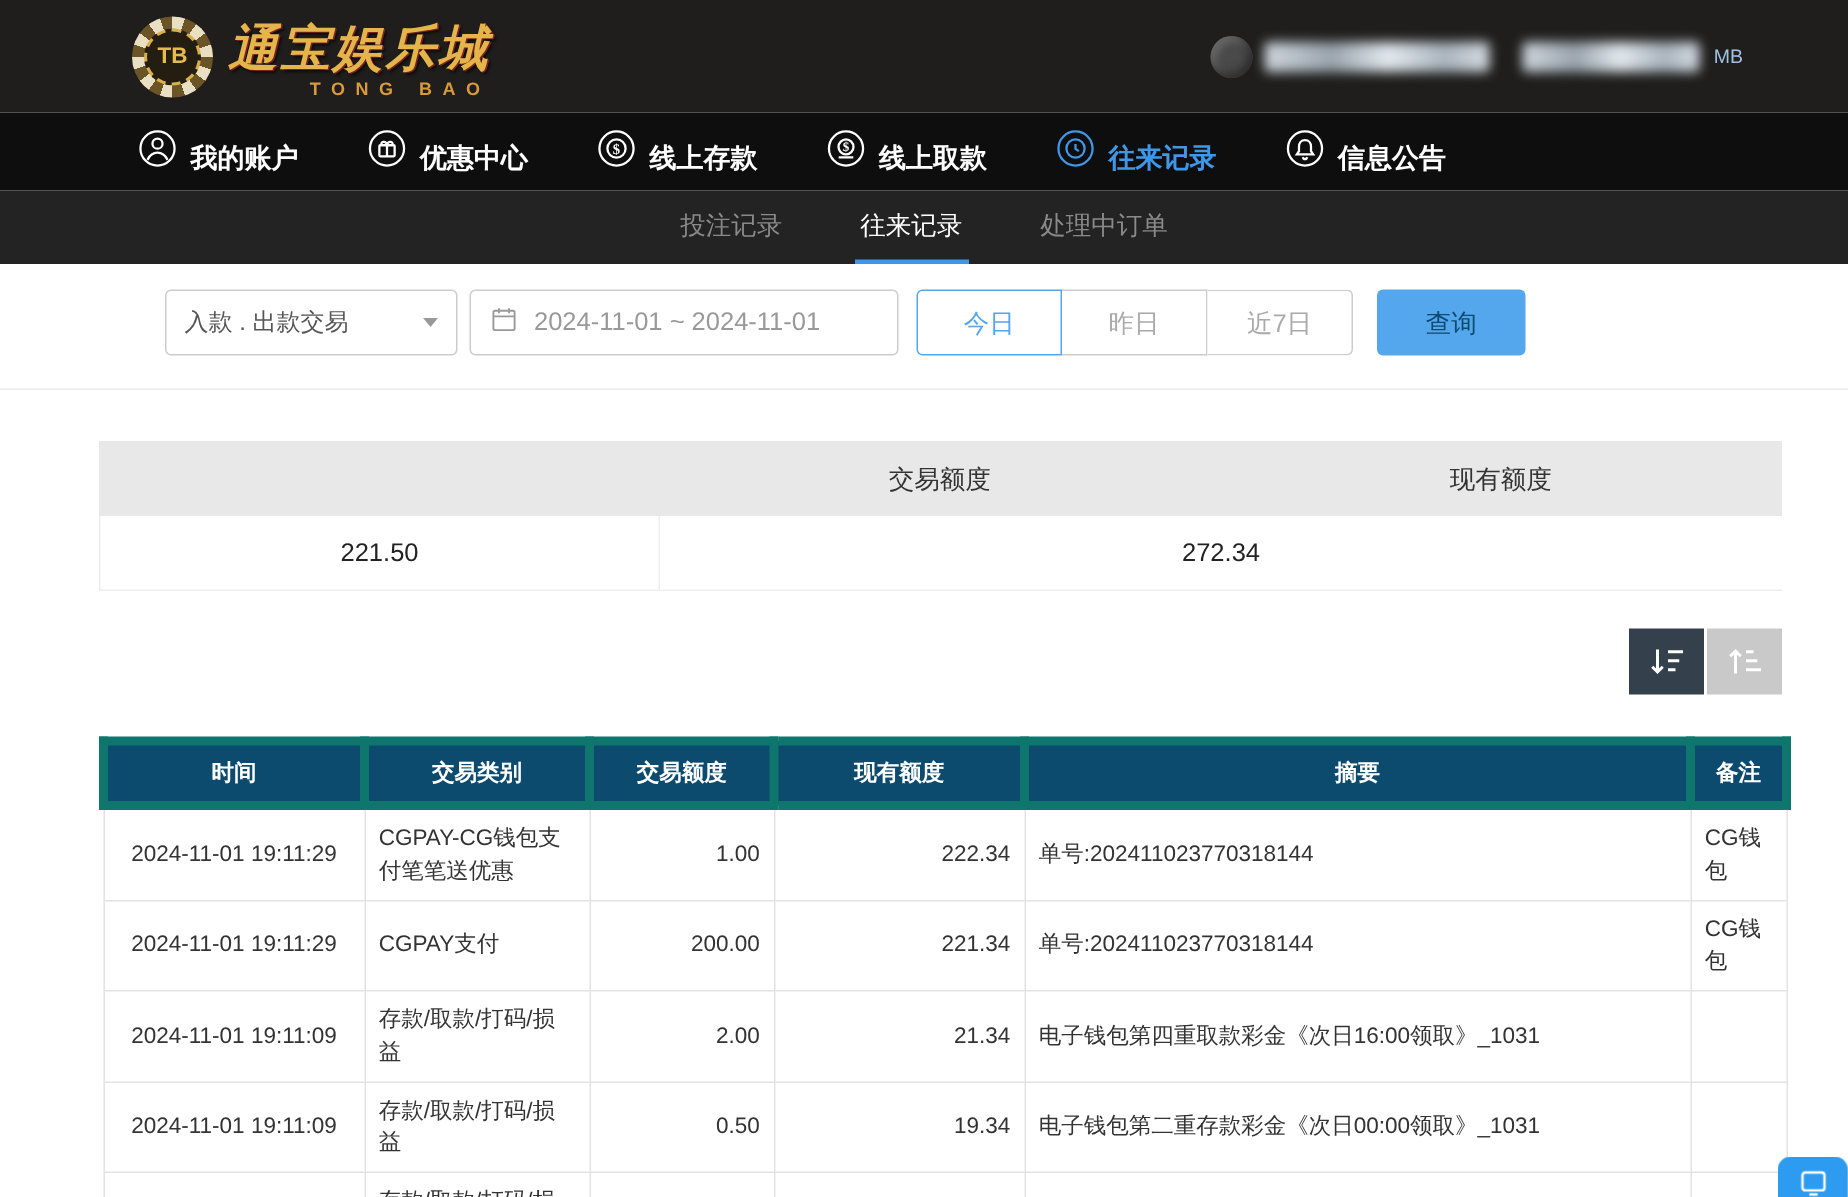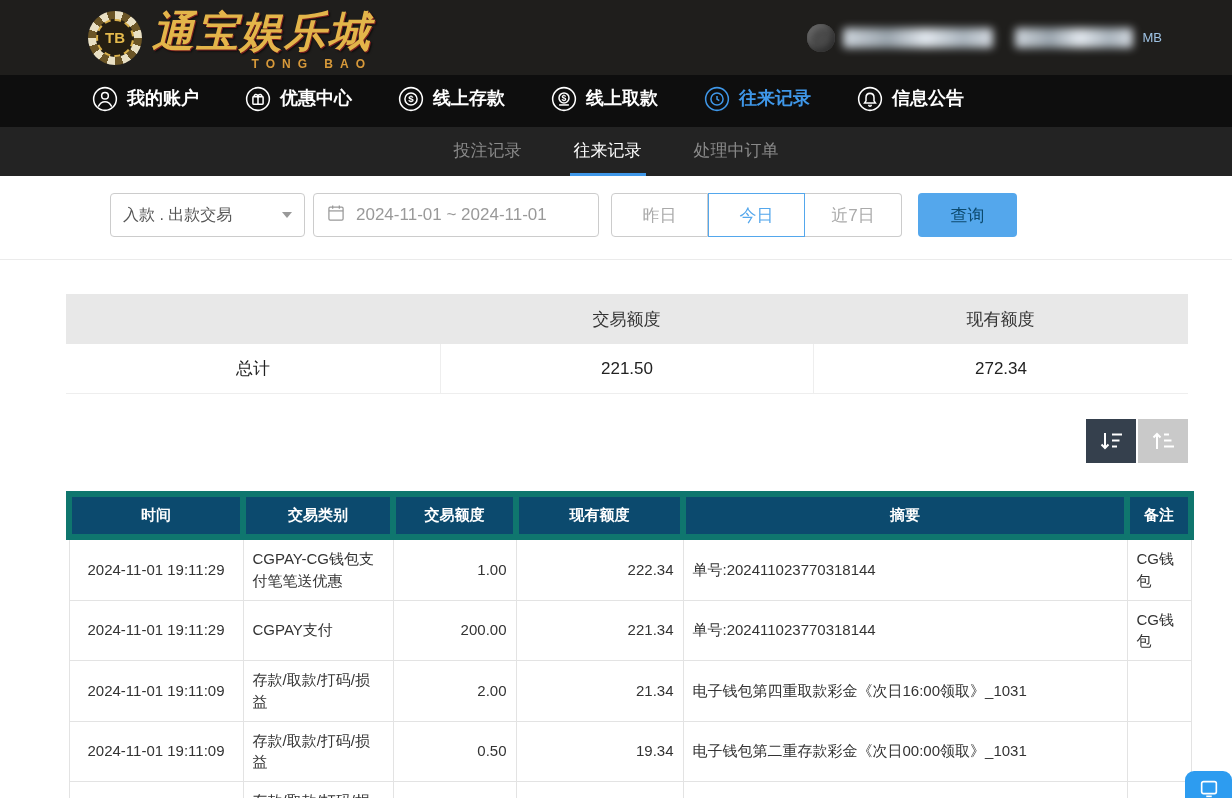--- a/index.html
+++ b/index.html
@@ -9,38 +9,38 @@
   
   .topbar { height:75px; background:#1f1e1c; display:flex; align-items:center; position:relative; }
   .logo { display:flex; align-items:center; margin-left:88px; gap:10px; }
   .chip { width:54px; height:54px; border-radius:50%;
     background:repeating-conic-gradient(#e9e0c4 0deg 18deg,#6b5526 18deg 36deg);
     display:flex; align-items:center; justify-content:center; }
   .chip-inner { width:38px; height:38px; border-radius:50%; background:#241e12;
     border:2px dashed #d9b04a; color:#e6bb4d; font-weight:bold; font-size:15px;
     display:flex; align-items:center; justify-content:center; }
   .logo-text { display:flex; flex-direction:column; }
-  .logo-title { font-size:42px; font-weight:bold; color:#e3b54a; letter-spacing:2px;
+  .logo-title { font-size:33px; font-weight:bold; color:#e3b54a; letter-spacing:2px;
     text-shadow:1px 1px 0 #7d2020, 2px 2px 2px rgba(0,0,0,.6); font-style:italic; }
   .logo-sub { font-size:12px; color:#d89a3a; letter-spacing:7px; font-weight:bold;
     align-self:flex-end; margin-top:-3px; }
   .userinfo { position:absolute; right:70px; top:0; height:75px; display:flex; align-items:center; gap:22px;justify-content:flex-end; }
   .ugroup { display:flex; align-items:center; gap:8px; }
   .uicon { width:28px; height:28px; border-radius:50%; background:#4a4a4a;
     box-shadow:inset -3px -3px 6px #2e2e2e, inset 3px 3px 6px #6a6a6a; }
   .blurbar { height:20px; border-radius:3px; filter:blur(4px);
     background:linear-gradient(90deg,#cfd6dd,#9aa4ad 30%,#e2e8ee 55%,#aab4bd 80%,#d5dbe2); }
   .blur1 { width:150px; } .blur2 { width:118px; }
   .mb { color:#9fc3e4; font-size:13px; margin-left:2px; }
 
   
   .mainnav { height:52px; background:#0e0e0e; display:flex; align-items:center;
     gap:46px; padding-left:92px; }
-  .navitem { display:flex; align-items:flex-start; gap:9px; color:#ffffff; font-size:18px;
-    font-weight:bold; cursor:pointer; }
+  .navitem { display:flex; align-items:flex-end; gap:9px; color:#ffffff; font-size:18px;
+    font-weight:bold; cursor:pointer;font-family:Liberation Serif, serif; }
   .navitem.active { color:#3f97e8; }
   .navitem svg { stroke:currentColor; fill:none; stroke-width:1.4; }
   .navitem svg text { fill:currentColor; stroke:none; font-weight:bold; }
 
   
   .subnav { height:49px; background:#232323; display:flex; justify-content:center;
     align-items:stretch; gap:44px; }
   .tab { display:flex; align-items:center; color:#8a8a8a; font-size:17px;
     cursor:pointer; border-bottom:3px solid transparent; padding:0 4px; }
   .tab.active { color:#ffffff; border-bottom-color:#3f97e8; }
@@ -206,37 +206,36 @@
       <svg width="20" height="20" viewBox="0 0 24 24">
           <rect x="3.5" y="5" width="17" height="15.5" rx="1.5"></rect>
           <line x1="3.5" y1="9.5" x2="20.5" y2="9.5"></line>
           <line x1="8" y1="3" x2="8" y2="7"></line>
           <line x1="16" y1="3" x2="16" y2="7"></line>
         </svg>
     </span>
     <span>2024-11-01 ~ 2024-11-01</span>
   </div>
   <div class="btngroup">
+    <button class="qbtn active">今日</button>
     <button class="qbtn">昨日</button>
-    <button class="qbtn active">今日</button>
     <button class="qbtn">近7日</button>
   </div>
   <button class="searchbtn">查询</button>
 </div>
 
 <div class="divider"></div>
 
 <div class="summary">
   <div class="sum-head">
     <div class="sum-cell sum-c1"></div>
     <div class="sum-cell sum-c2">交易额度</div>
     <div class="sum-cell sum-c3">现有额度</div>
   </div>
   <div class="sum-row">
-    <div class="sum-cell sum-c1">总计</div>
     <div class="sum-cell sum-c2">221.50</div>
     <div class="sum-cell sum-c3">272.34</div>
   </div>
 </div>
 
 <div class="sortbar">
   <button class="sortbtn sort-desc">
     <svg width="26" height="24" viewBox="0 0 26 24">
         <path d="M7 4v15M3.5 15.5L7 19l3.5-3.5"></path>
         <line x1="14" y1="5.5" x2="24" y2="5.5"></line>

